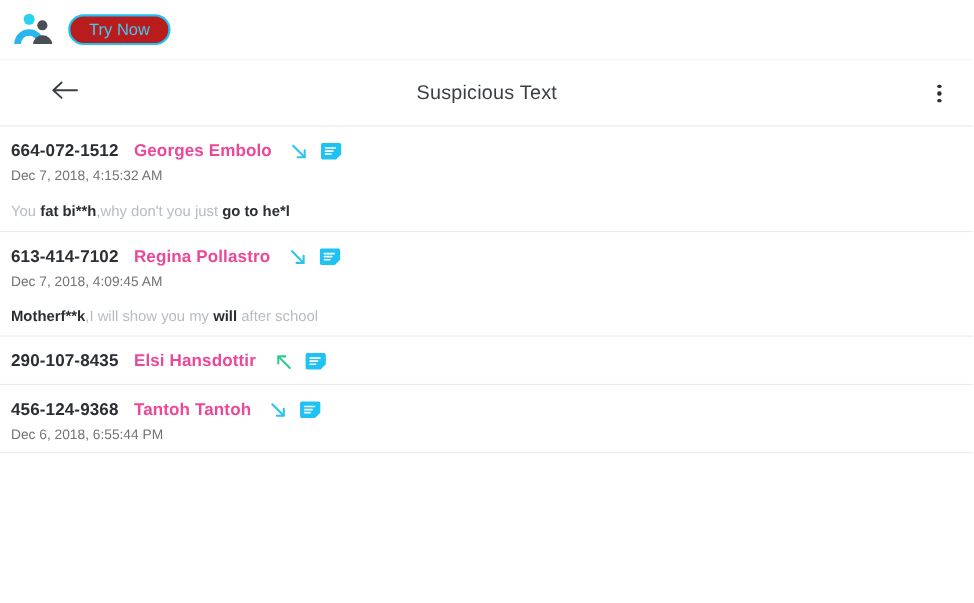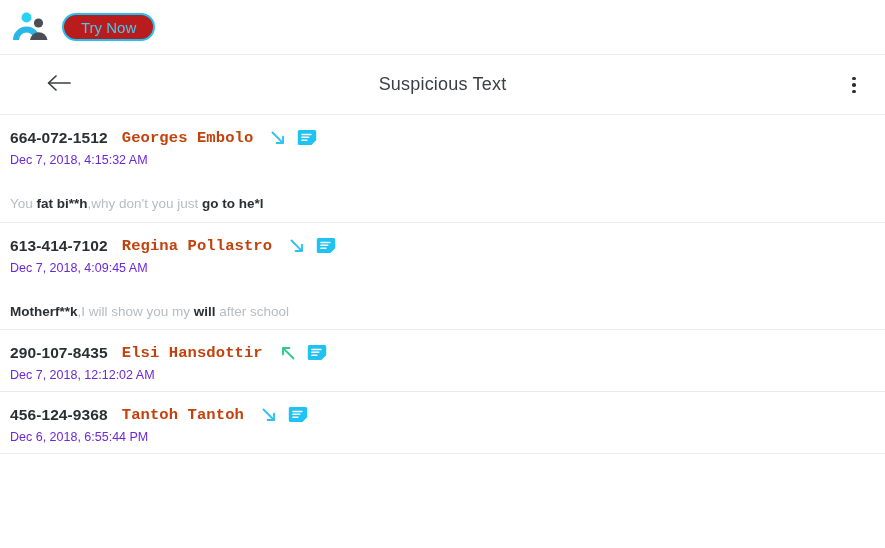--- a/index.html
+++ b/index.html
@@ -96,47 +96,46 @@
   }
   .phone {
     font-size: 15.5px;
     font-weight: bold;
     color: #2b2f33;
     letter-spacing: .1px;
   }
   .name {
     font-size: 15.5px;
     font-weight: bold;
-    color: #c2410c;
+    color: #ec4899;
     margin-left: 14px;
     letter-spacing: .1px;
-    font-family: Liberation Mono, monospace;
   }
   .dir-icon {
     margin-left: 16px;
     width: 18px; height: 18px;
     display: inline-flex;
     align-items: center; justify-content: center;
     flex: 0 0 auto;
   }
   .bubble-icon {
     margin-left: 10px;
     width: 20px; height: 18px;
     display: inline-flex;
     align-items: center; justify-content: center;
     flex: 0 0 auto;
     cursor: pointer;
   }
   .timestamp {
     margin-top: 4px;
     font-size: 12.5px;
-    color: #6d28d9;
+    color: #737373;
   }
   .msg {
-    margin-top: 28px;
+    margin-top: 16px;
     font-size: 13.5px;
     color: #b7bcc1;
     line-height: 1.3;
     white-space: pre-wrap;
   }
   .msg b {
     color: #2b2f33;
     font-weight: bold;
   }
 </style>
@@ -237,21 +236,20 @@
         </span>
         <span class="bubble-icon">
           <svg width="20" height="18" viewBox="0 0 20 18">
             <path d="M2.4 1 H17.6 A1.6 1.6 0 0 1 19.2 2.6 V11.2 L14.4 16 H2.4 A1.6 1.6 0 0 1 0.8 14.4 V2.6 A1.6 1.6 0 0 1 2.4 1 Z" fill="#1fc3f3"></path>
             <rect x="4.2" y="4.8" width="10.4" height="1.5" rx="0.7" fill="#ffffff"></rect>
             <rect x="4.2" y="7.6" width="8.2" height="1.5" rx="0.7" fill="#ffffff"></rect>
             <rect x="4.2" y="10.4" width="6.4" height="1.5" rx="0.7" fill="#ffffff"></rect>
           </svg>
         </span>
       </div>
-      <div class="timestamp">Dec 7, 2018, 12:12:02 AM</div>
     </div>
     <div class="row">
       <div class="row-top">
         <span class="phone">456-124-9368</span>
         <span class="name">Tantoh Tantoh</span>
         <span class="dir-icon">
           <svg width="18" height="18" viewBox="0 0 18 18">
             <g stroke="#2dc3f0" stroke-width="1.9" fill="none" stroke-linecap="round" stroke-linejoin="round">
               <line x1="3.5" y1="3.5" x2="13.8" y2="13.8"></line>
               <path d="M14 7.6 L14 14 L7.6 14"></path>

